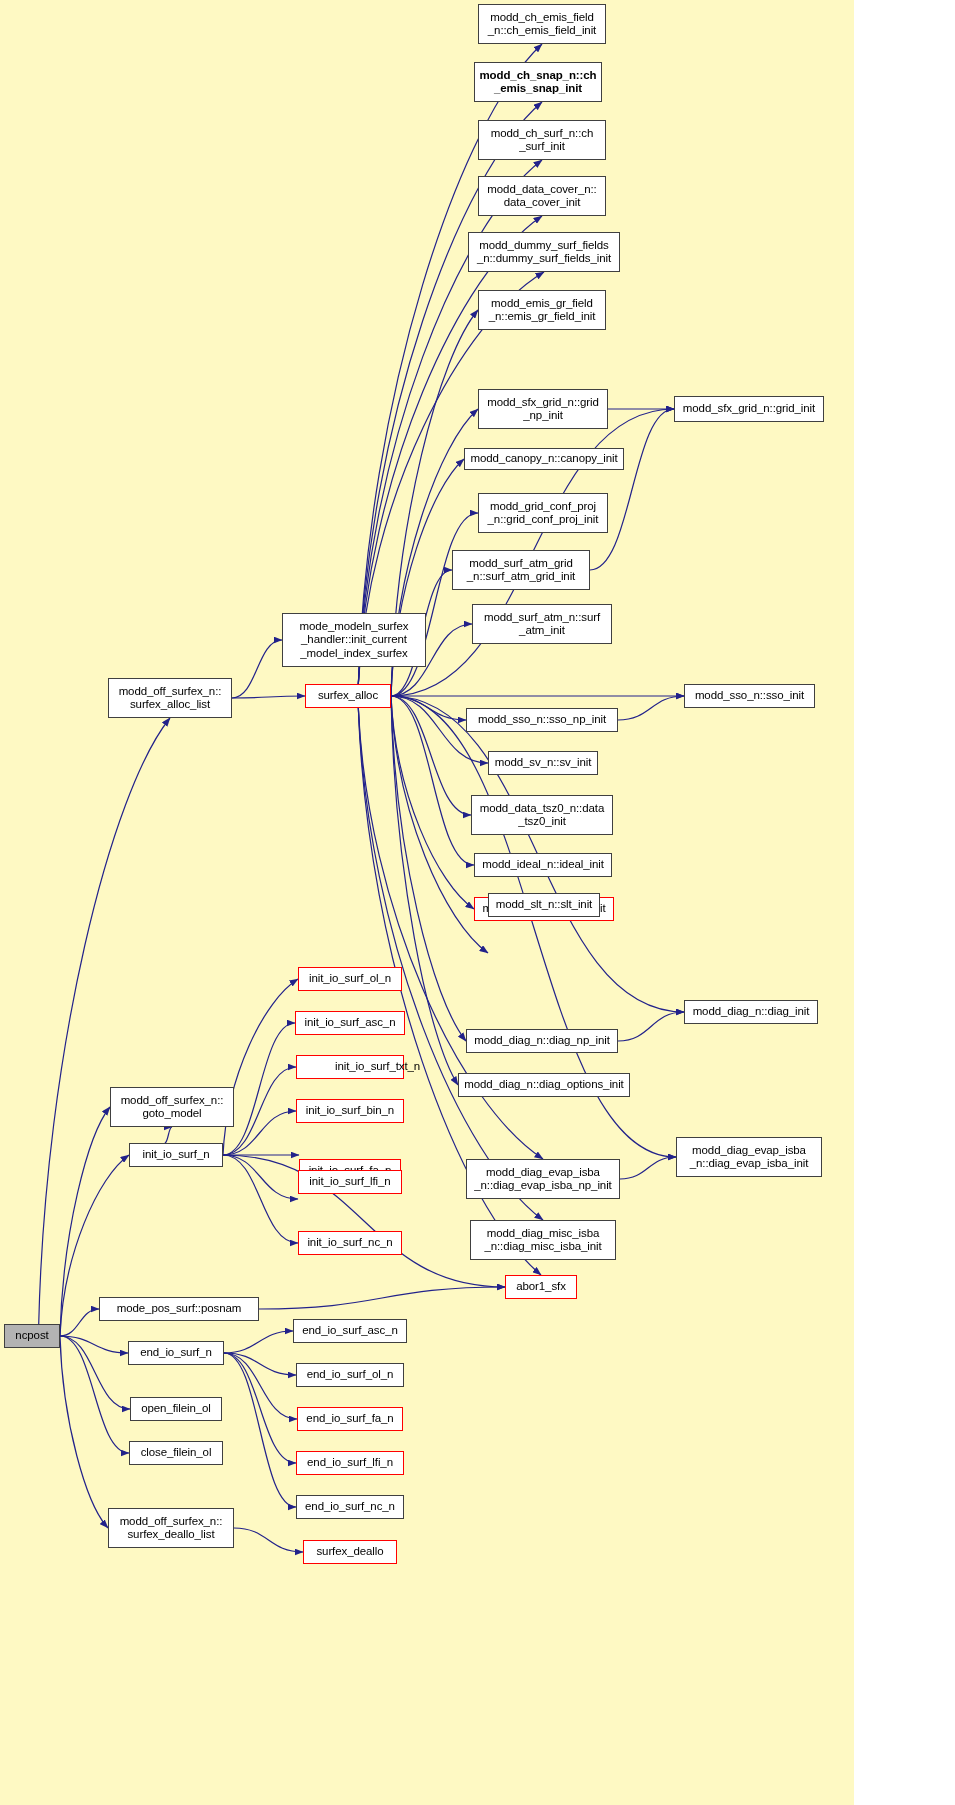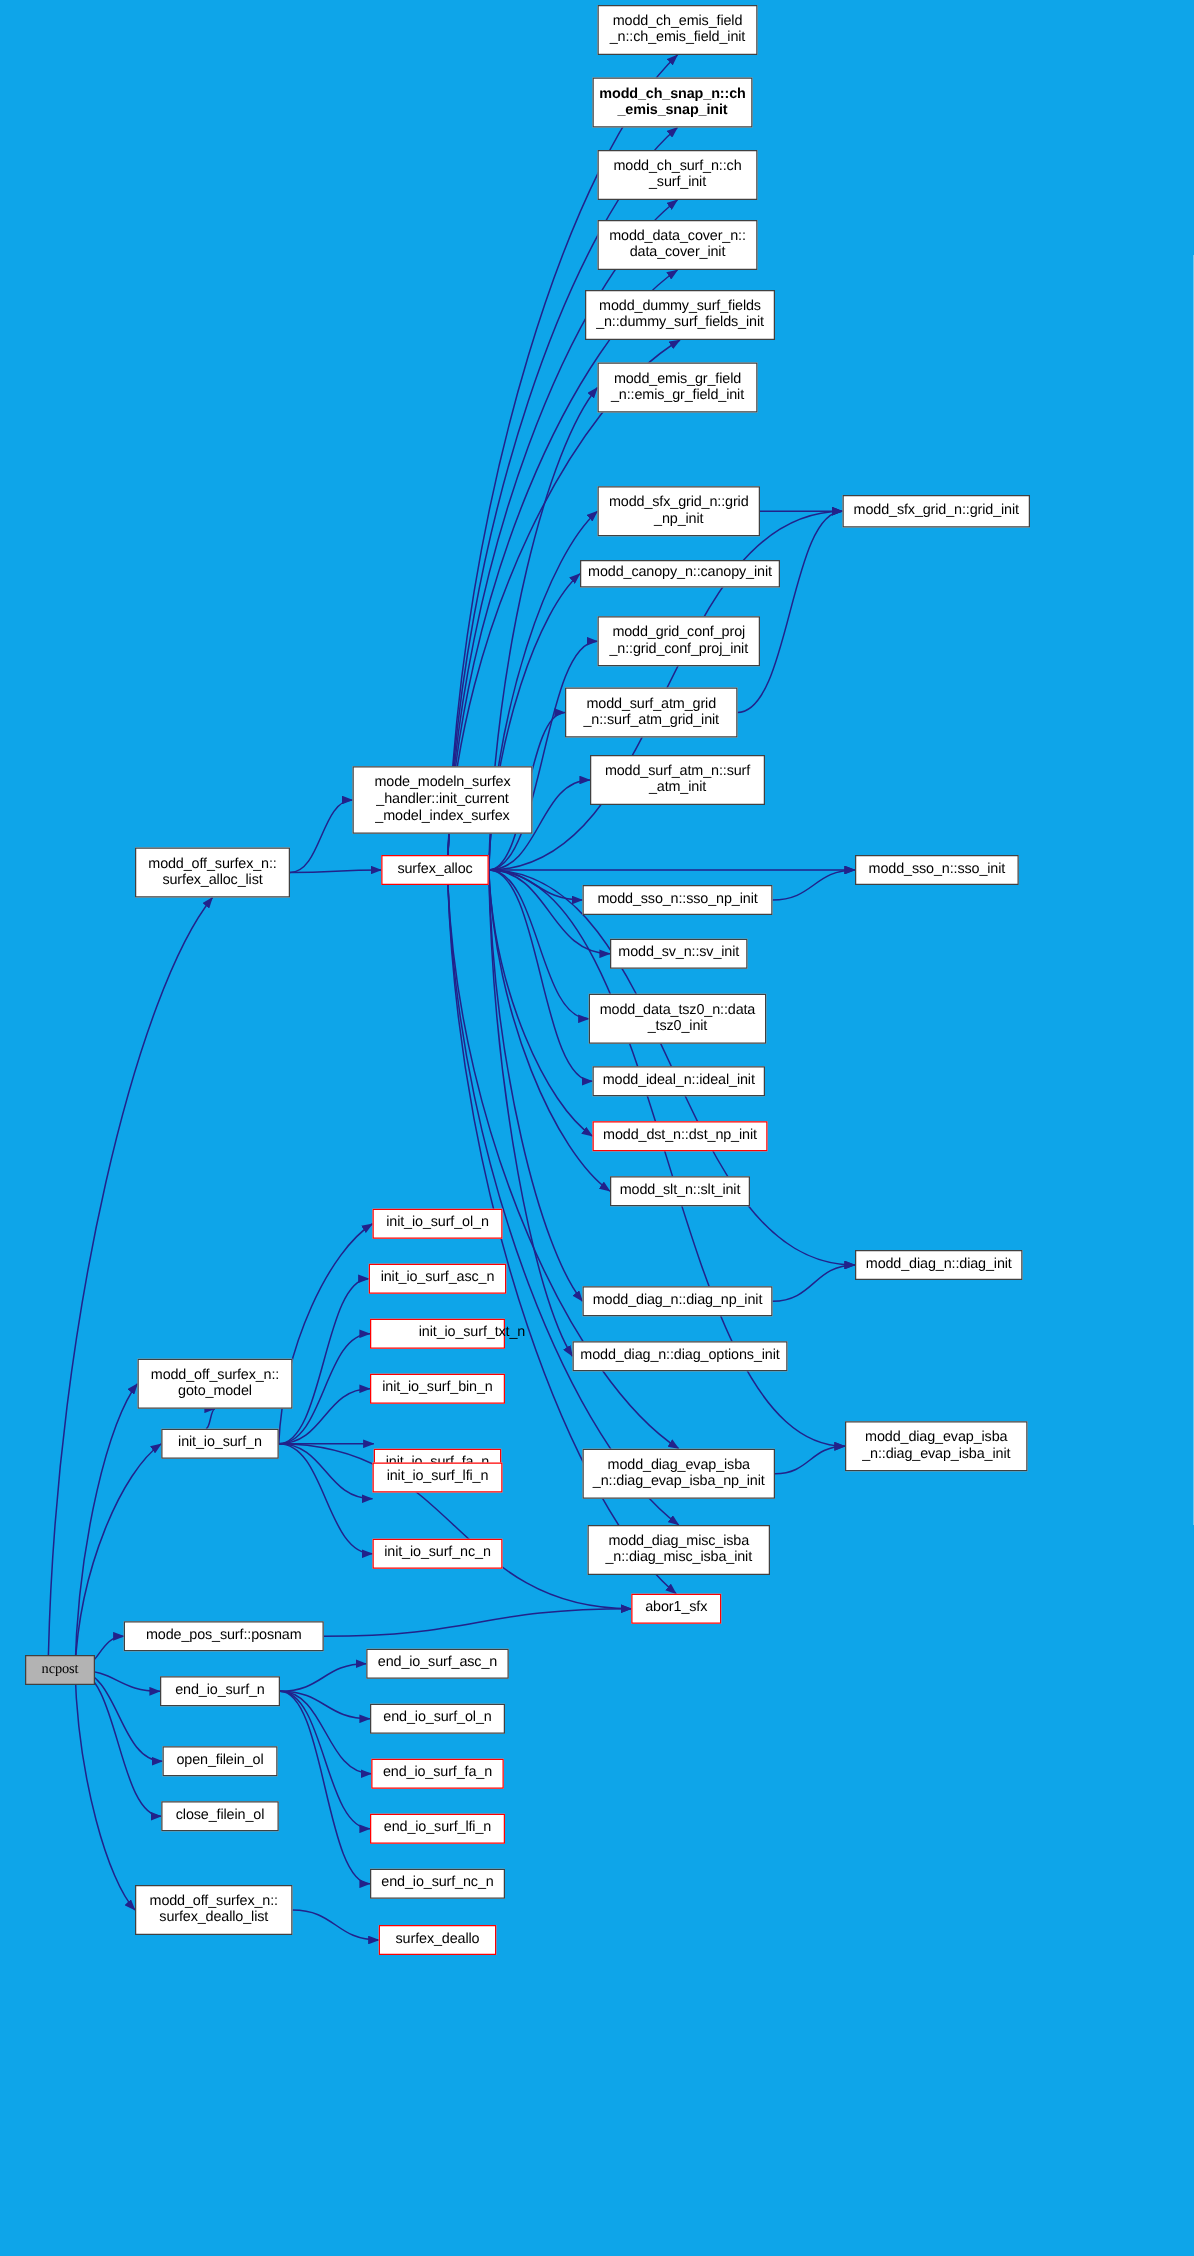--- a/index.html
+++ b/index.html
@@ -3,23 +3,23 @@
 <meta charset="utf-8">
 <title>Call Graph</title>
 <style>
   html, body {
     margin: 0;
     padding: 0;
     background: #ffffff;
   }
   #graph-root {
     position: relative;
-    width: 955px;
+    width: 854px;
     height: 1805px;
-    background: #0ea5e9;
+    background: #fef9c3;
     font-family: "Liberation Sans", sans-serif;
     overflow: hidden;
   }
   svg#edges {
     position: absolute;
     left: 0;
     top: 0;
     width: 955px;
     height: 1805px;
     pointer-events: none;
@@ -154,21 +154,21 @@
       <div class="node" style="left: 108px; top: 678px; width: 124px; height: 40px;"><span class="node-label">modd_off_surfex_n::
 surfex_alloc_list</span></div>
       <div class="node red" style="left: 305px; top: 684px; width: 86px; height: 24px;"><span class="node-label">surfex_alloc</span></div>
       <div class="node" style="left: 684px; top: 684px; width: 131px; height: 24px;"><span class="node-label">modd_sso_n::sso_init</span></div>
       <div class="node" style="left: 466px; top: 708px; width: 152px; height: 24px;"><span class="node-label">modd_sso_n::sso_np_init</span></div>
       <div class="node" style="left: 488px; top: 751px; width: 110px; height: 24px;"><span class="node-label">modd_sv_n::sv_init</span></div>
       <div class="node" style="left: 471px; top: 795px; width: 142px; height: 40px;"><span class="node-label">modd_data_tsz0_n::data
 _tsz0_init</span></div>
       <div class="node" style="left: 474px; top: 853px; width: 138px; height: 24px;"><span class="node-label">modd_ideal_n::ideal_init</span></div>
       <div class="node red" style="left: 474px; top: 897px; width: 140px; height: 24px;"><span class="node-label">modd_dst_n::dst_np_init</span></div>
-      <div class="node" style="left: 488px; top: 941px; width: 112px; height: 24px;"><span class="node-label">modd_slt_n::slt_init</span></div>
+      <div class="node" style="left: 488px; top: 893px; width: 112px; height: 24px;"><span class="node-label">modd_slt_n::slt_init</span></div>
       <div class="node" style="left: 684px; top: 1000px; width: 134px; height: 24px;"><span class="node-label">modd_diag_n::diag_init</span></div>
       <div class="node" style="left: 466px; top: 1029px; width: 152px; height: 24px;"><span class="node-label">modd_diag_n::diag_np_init</span></div>
       <div class="node" style="left: 458px; top: 1073px; width: 172px; height: 24px;"><span class="node-label">modd_diag_n::diag_options_init</span></div>
       <div class="node" style="left: 676px; top: 1137px; width: 146px; height: 40px;"><span class="node-label">modd_diag_evap_isba
 _n::diag_evap_isba_init</span></div>
       <div class="node" style="left: 466px; top: 1159px; width: 154px; height: 40px;"><span class="node-label">modd_diag_evap_isba
 _n::diag_evap_isba_np_init</span></div>
       <div class="node" style="left: 470px; top: 1220px; width: 146px; height: 40px;"><span class="node-label">modd_diag_misc_isba
 _n::diag_misc_isba_init</span></div>
       <div class="node red" style="left: 298px; top: 967px; width: 104px; height: 24px;"><span class="node-label">init_io_surf_ol_n</span></div>
@@ -176,21 +176,21 @@
       <div class="node red" style="left: 296px; top: 1055px; width: 108px; height: 24px; padding-left: 38px;"><span class="node-label">init_io_surf_txt_n</span></div>
       <div class="node red" style="left: 296px; top: 1099px; width: 108px; height: 24px;"><span class="node-label">init_io_surf_bin_n</span></div>
       <div class="node red" style="left: 299px; top: 1143px; width: 102px; height: 24px; margin-top: 16px;"><span class="node-label">init_io_surf_fa_n</span></div>
       <div class="node red" style="left: 298px; top: 1170px; width: 104px; height: 24px;"><span class="node-label">init_io_surf_lfi_n</span></div>
       <div class="node red" style="left: 298px; top: 1231px; width: 104px; height: 24px;"><span class="node-label">init_io_surf_nc_n</span></div>
       <div class="node" style="left: 110px; top: 1087px; width: 124px; height: 40px;"><span class="node-label">modd_off_surfex_n::
 goto_model</span></div>
       <div class="node" style="left: 129px; top: 1143px; width: 94px; height: 24px;"><span class="node-label">init_io_surf_n</span></div>
       <div class="node red" style="left: 505px; top: 1275px; width: 72px; height: 24px;"><span class="node-label">abor1_sfx</span></div>
       <div class="node" style="left: 99px; top: 1297px; width: 160px; height: 24px;"><span class="node-label">mode_pos_surf::posnam</span></div>
-      <div class="node current" style="left: 20px; top: 1324px; width: 56px; height: 24px; font-family: Liberation Serif, serif;"><span class="node-label">ncpost</span></div>
+      <div class="node current" style="left: 4px; top: 1324px; width: 56px; height: 24px;"><span class="node-label">ncpost</span></div>
       <div class="node" style="left: 293px; top: 1319px; width: 114px; height: 24px;"><span class="node-label">end_io_surf_asc_n</span></div>
       <div class="node" style="left: 128px; top: 1341px; width: 96px; height: 24px;"><span class="node-label">end_io_surf_n</span></div>
       <div class="node" style="left: 296px; top: 1363px; width: 108px; height: 24px;"><span class="node-label">end_io_surf_ol_n</span></div>
       <div class="node red" style="left: 297px; top: 1407px; width: 106px; height: 24px;"><span class="node-label">end_io_surf_fa_n</span></div>
       <div class="node" style="left: 130px; top: 1397px; width: 92px; height: 24px;"><span class="node-label">open_filein_ol</span></div>
       <div class="node red" style="left: 296px; top: 1451px; width: 108px; height: 24px; text-align: center;"><span class="node-label">end_io_surf_lfi_n</span></div>
       <div class="node" style="left: 129px; top: 1441px; width: 94px; height: 24px;"><span class="node-label">close_filein_ol</span></div>
       <div class="node" style="left: 296px; top: 1495px; width: 108px; height: 24px;"><span class="node-label">end_io_surf_nc_n</span></div>
       <div class="node" style="left: 108px; top: 1508px; width: 126px; height: 40px;"><span class="node-label">modd_off_surfex_n::
 surfex_deallo_list</span></div>

